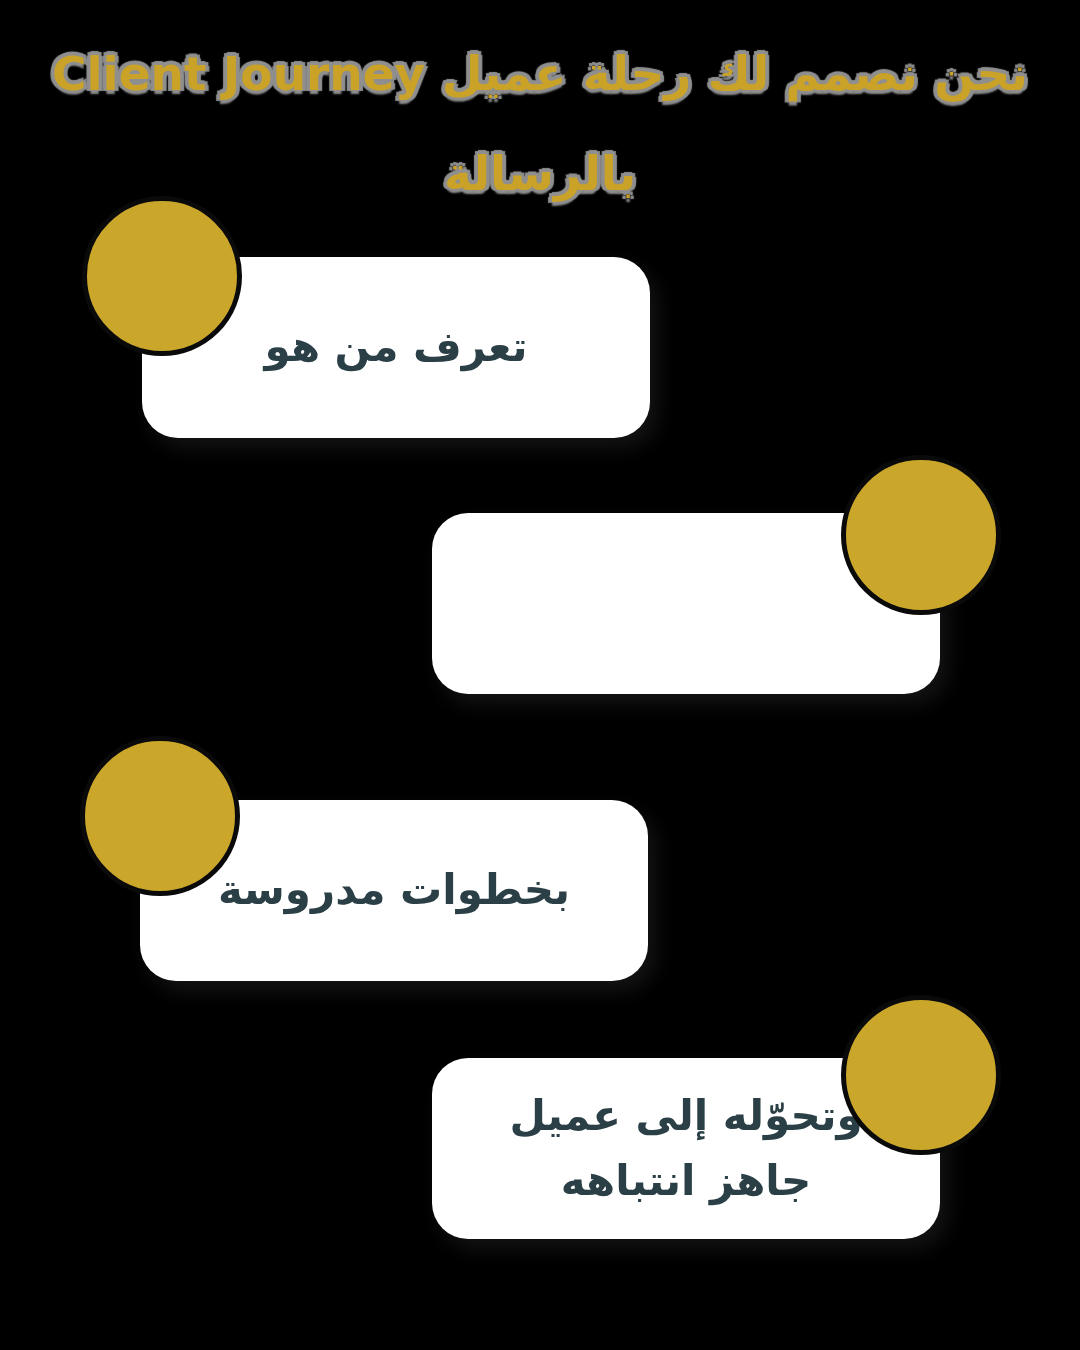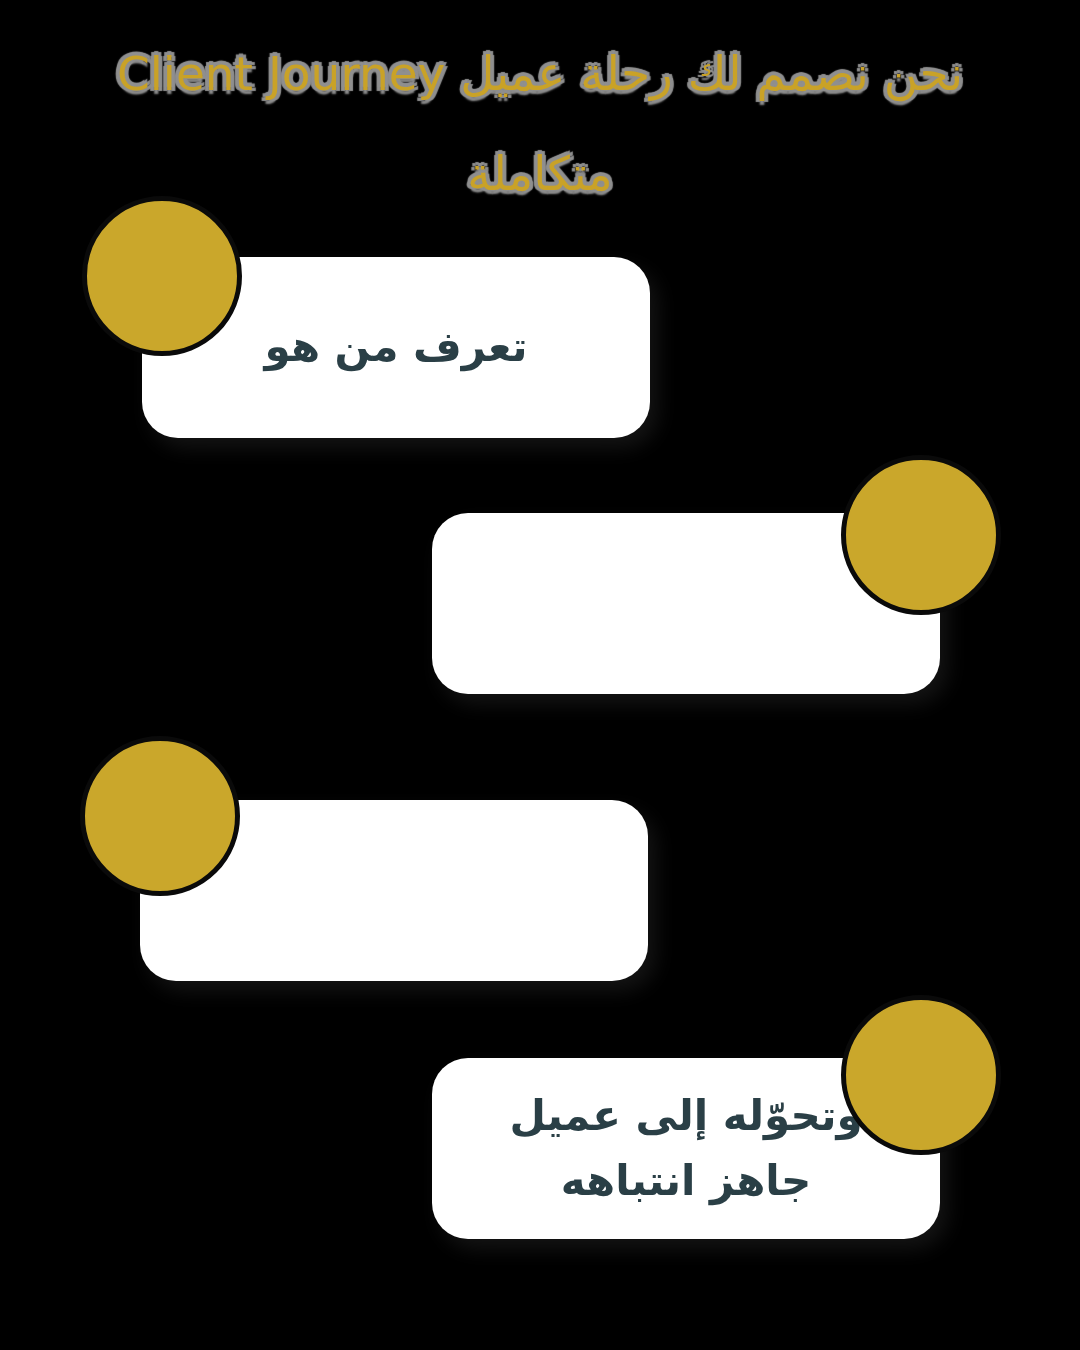--- a/index.html
+++ b/index.html
@@ -17,21 +17,21 @@
     font-family: "DejaVu Sans", sans-serif;
   }
 
   
   .title-line {
     position: absolute;
     left: 0;
     width: 1080px;
     text-align: center;
     direction: rtl;
-    font-weight: 400;
+    font-weight: 700;
     font-size: 47px;
     letter-spacing: 0;
     color: var(--gold-title, #C9A227);
     text-shadow:
       0 -4px 1px var(--title-halo, #8F8F8F),
       3px -3px 1px var(--title-halo, #8F8F8F),
       -3px -3px 1px var(--title-halo, #8F8F8F),
       4px 1px 1px var(--title-halo, #8F8F8F),
       -4px 1px 1px var(--title-halo, #8F8F8F),
       0 4px 2px var(--title-halo, #8F8F8F);
@@ -83,32 +83,33 @@
   .circle-3 { left: 80px;  top: 736px; }
   .circle-4 { left: 841px; top: 995px; }
 </style>
 </head>
 <body>
 
 <div class="stage">
 
   <div class="title-line title-line-1">نحن نصمم لك رحلة عميل Client Journey</div>
 
-  <div class="title-line title-line-2">متكاملة</div>
+  <div class="title-line title-line-2">بالرسالة</div>
 
   <div class="step-card card-1">
     <div class="card-line">تعرف من هو</div>
   </div>
   <div class="gold-circle circle-1"></div>
 
   <div class="step-card card-2">
   </div>
   <div class="gold-circle circle-2"></div>
 
   <div class="step-card card-3">
+    <div class="card-line">بخطوات مدروسة</div>
   </div>
   <div class="gold-circle circle-3"></div>
 
   <div class="step-card card-4">
     <div class="card-line">وتحوّله إلى عميل</div>
     <div class="card-line">جاهز انتباهه</div>
   </div>
   <div class="gold-circle circle-4"></div>
 
 </div>

